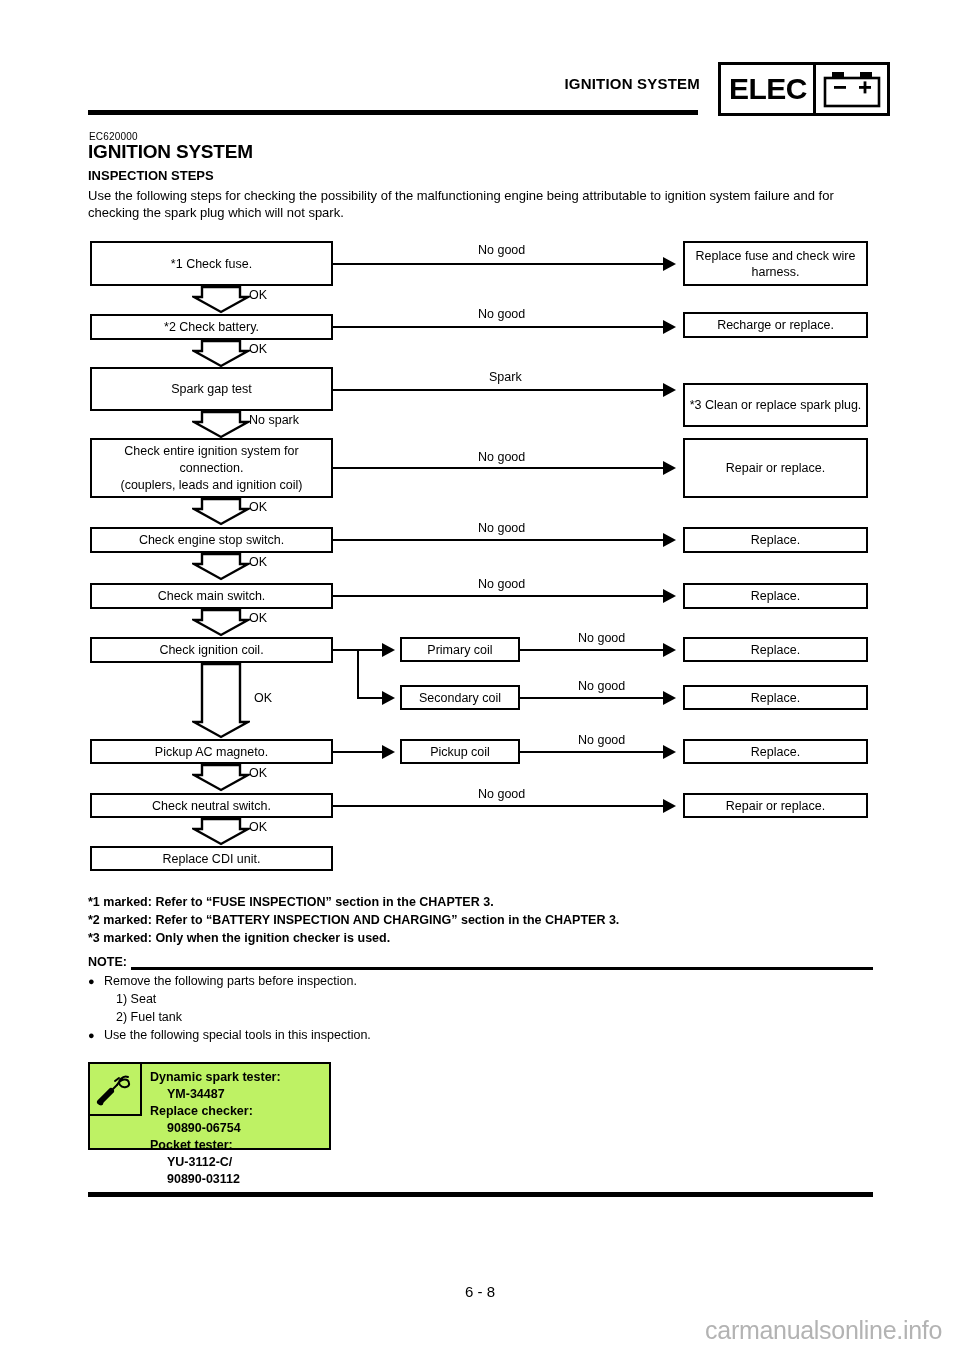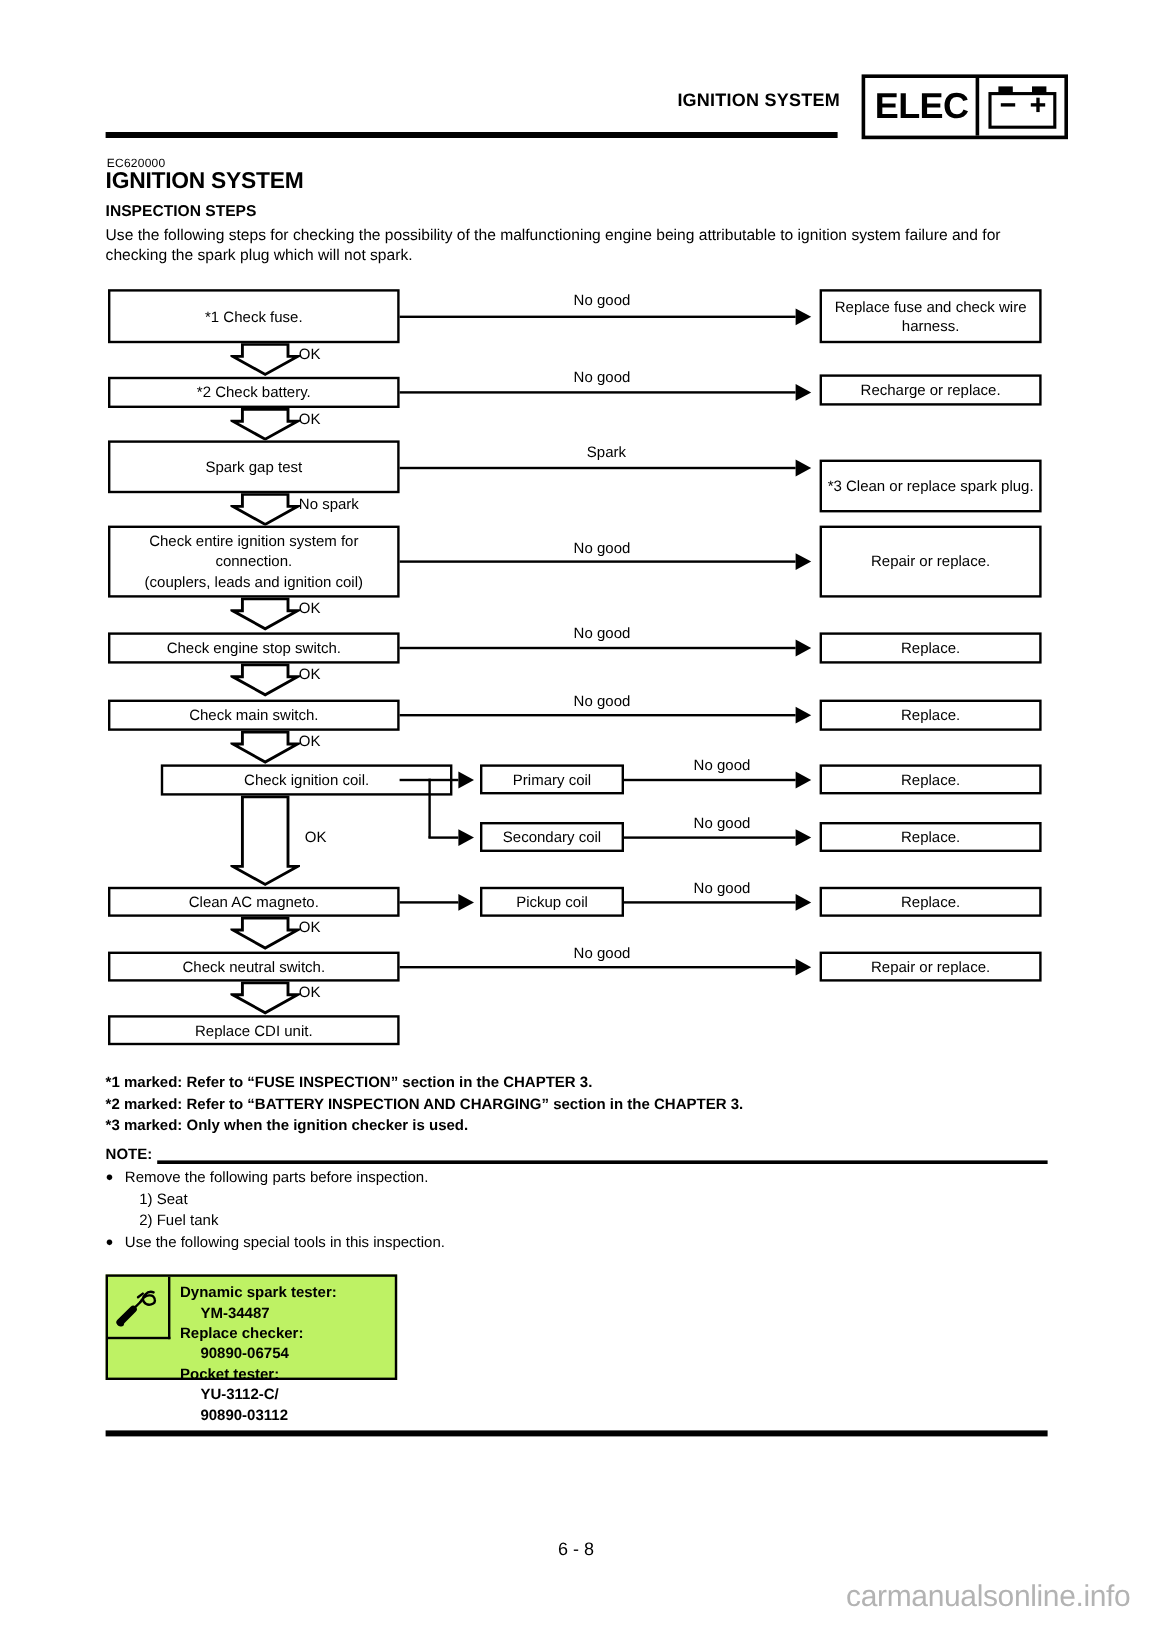--- a/index.html
+++ b/index.html
@@ -335,21 +335,21 @@
   <div class="edge-label" style="left:478px; top:577px;">No good</div>
   <div class="node" style="left:683px; top:583px; width:185px; height:26px;">Replace.</div>
 
   <div class="blockarrow" style="left:192px; top:609px;">
     <svg width="58" height="28" viewBox="0 0 58 28">
         <path d="M10 1 L10 11 L2 11 L29 26 L56 11 L48 11 L48 1 Z" fill="#fff" stroke="#000" stroke-width="2.4" stroke-linejoin="miter"></path>
       </svg>
   </div>
   <div class="ok-label" style="left:249px; top:611px;">OK</div>
 
-  <div class="node" style="left:90px; top:637px; width:243px; height:26px;margin-left:44px;">Check ignition coil.</div>
+  <div class="node" style="left:90px; top:637px; width:243px; height:26px;">Check ignition coil.</div>
 
   <div class="hline" style="left:333px; top:649px; width:26px;"></div>
   <div class="vline" style="left:357px; top:649px; height:49px;"></div>
   <div class="hline" style="left:357px; top:649px; width:25px;"></div>
   <div class="arrowhead" style="left:382px; top:643px;"></div>
   <div class="hline" style="left:357px; top:697px; width:25px;"></div>
   <div class="arrowhead" style="left:382px; top:691px;"></div>
 
   <div class="node" style="left:400px; top:637px; width:120px; height:25px;">Primary coil</div>
   <div class="hline" style="left:520px; top:649px; width:143px;"></div>
@@ -363,21 +363,21 @@
   <div class="edge-label" style="left:578px; top:679px;">No good</div>
   <div class="node" style="left:683px; top:685px; width:185px; height:25px;">Replace.</div>
 
   <div class="blockarrow" style="left:192px; top:663px;">
     <svg width="58" height="76" viewBox="0 0 58 76">
         <path d="M10 1 L10 59 L2 59 L29 74 L56 59 L48 59 L48 1 Z" fill="#fff" stroke="#000" stroke-width="2.4" stroke-linejoin="miter"></path>
       </svg>
   </div>
   <div class="ok-label" style="left:254px; top:691px;">OK</div>
 
-  <div class="node" style="left:90px; top:739px; width:243px; height:25px;">Clean AC magneto.</div>
+  <div class="node" style="left:90px; top:739px; width:243px; height:25px;">Pickup AC magneto.</div>
   <div class="hline" style="left:333px; top:751px; width:49px;"></div>
   <div class="arrowhead" style="left:382px; top:745px;"></div>
   <div class="node" style="left:400px; top:739px; width:120px; height:25px;">Pickup coil</div>
   <div class="hline" style="left:520px; top:751px; width:143px;"></div>
   <div class="arrowhead" style="left:663px; top:745px;"></div>
   <div class="edge-label" style="left:578px; top:733px;">No good</div>
   <div class="node" style="left:683px; top:739px; width:185px; height:25px;">Replace.</div>
 
   <div class="blockarrow" style="left:192px; top:764px;">
     <svg width="58" height="28" viewBox="0 0 58 28">

